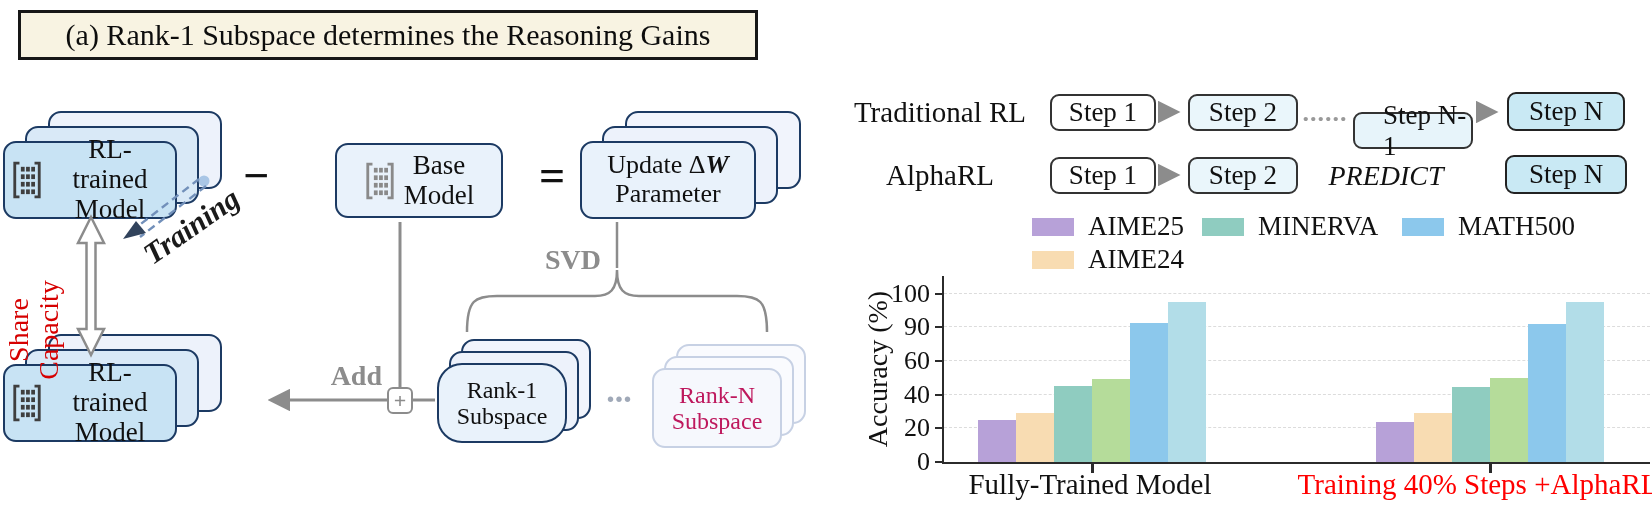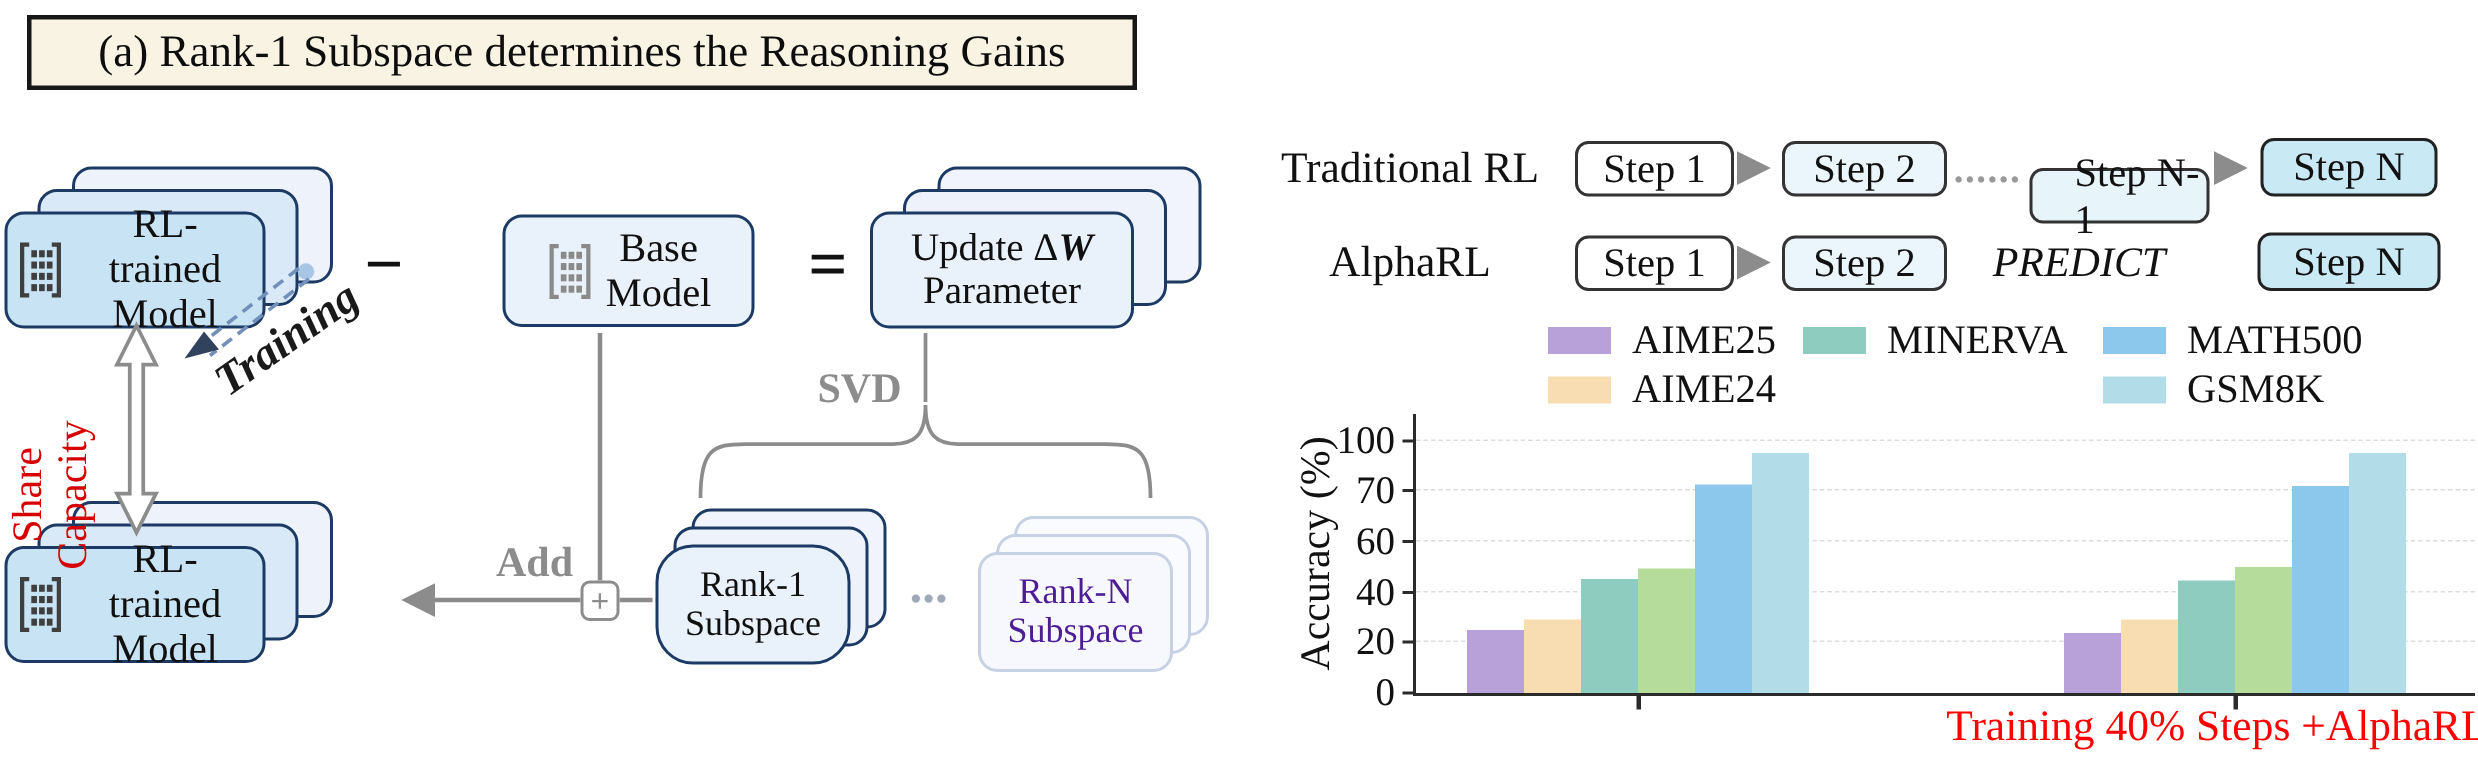--- a/index.html
+++ b/index.html
@@ -12,21 +12,21 @@
                justify-content:center;font-size:30px;color:#0d0d0d;z-index:4;}
 
   
   .card{position:absolute;box-sizing:border-box;border:2.5px solid #1c3a63;border-radius:13px;z-index:2;}
   .card.front{display:flex;align-items:center;justify-content:center;gap:8px;padding:0 6px;}
   .card-label{font-size:27px;line-height:1.1;text-align:center;color:#101010;}
   .fill-blue{background:#c8e3f4;} .fill-mid{background:#d9e9f7;} .fill-back{background:#edf2fb;}
   .fill-light{background:#e9f2fb;} .fill-l2{background:#edf2fb;} .fill-l3{background:#f1f4fc;}
   .ghost{border-color:#c7d1e4 !important;}
   .ghost-front{background:#f6f8fd;} .ghost-b{background:#fafbfe;}
-  .ghost .card-label{color:#4c1d95;}
+  .ghost .card-label{color:#be185d;}
 
   .matrix-icon{flex:0 0 auto;}
 
   .op{font-size:46px;font-weight:bold;display:flex;align-items:center;justify-content:center;z-index:4;}
   .gray-label{color:#8c8c8c;font-weight:bold;font-size:28px;z-index:4;}
   .rot{transform-origin:center center;text-align:center;}
 
   .plus-box{width:26px;height:27px;border:2.5px solid #8c8c8c;border-radius:6px;background:#fff;
             color:#8c8c8c;font-size:22px;font-weight:bold;display:flex;align-items:center;
             justify-content:center;z-index:4;line-height:1;}
@@ -239,55 +239,52 @@
       <div class="gridline" style="bottom: 33.7px;"></div>
       <div class="ytick-label" style="bottom: 18.7px;">20</div>
       <div class="ytick-mark" style="bottom: 32.7px;"></div>
       <div class="gridline" style="bottom: 67.4px;"></div>
       <div class="ytick-label" style="bottom: 52.4px;">40</div>
       <div class="ytick-mark" style="bottom: 66.4px;"></div>
       <div class="gridline" style="bottom: 101.1px;"></div>
       <div class="ytick-label" style="bottom: 86.1px;">60</div>
       <div class="ytick-mark" style="bottom: 100.1px;"></div>
       <div class="gridline" style="bottom: 134.8px;"></div>
-      <div class="ytick-label" style="bottom: 119.8px;">70</div>
+      <div class="ytick-label" style="bottom: 119.8px;">90</div>
       <div class="ytick-mark" style="bottom: 133.8px;"></div>
       <div class="gridline" style="bottom: 168.5px;"></div>
       <div class="ytick-label" style="bottom: 153.5px;">100</div>
       <div class="ytick-mark" style="bottom: 167.5px;"></div>
       <div class="xtick-mark" style="left: 147px;"></div>
       <div class="xtick-mark" style="left: 545px;"></div>
       <div class="bar" style="left: 34px; height: 42.125px; background: rgb(183, 161, 216);"></div>
       <div class="bar" style="left: 432px; height: 40.44px; background: rgb(183, 161, 216);"></div>
       <div class="bar" style="left: 72px; height: 48.865px; background: rgb(248, 220, 178);"></div>
       <div class="bar" style="left: 470px; height: 48.865px; background: rgb(248, 220, 178);"></div>
       <div class="bar" style="left: 110px; height: 75.825px; background: rgb(143, 204, 192);"></div>
       <div class="bar" style="left: 508px; height: 74.9825px; background: rgb(143, 204, 192);"></div>
       <div class="bar" style="left: 148px; height: 82.565px; background: rgb(181, 220, 154);"></div>
       <div class="bar" style="left: 546px; height: 84.25px; background: rgb(181, 220, 154);"></div>
       <div class="bar" style="left: 186px; height: 139.012px; background: rgb(140, 200, 236);"></div>
       <div class="bar" style="left: 584px; height: 138.17px; background: rgb(140, 200, 236);"></div>
       <div class="bar" style="left: 224px; height: 160.075px; background: rgb(178, 221, 232);"></div>
       <div class="bar" style="left: 622px; height: 160.075px; background: rgb(178, 221, 232);"></div>
     </div>
+  <div class="xcat" style="left: 930px; width: 320px; color: rgb(17, 17, 17);">Fully-Trained Model</div>
   <div class="xcat" style="left: 1258px; width: 440px; color: rgb(255, 0, 0);">Training 40% Steps +AlphaRL</div>
 
 <div class="legend-item" style="left: 1032px; top: 211px;">
       <span class="legend-swatch" style="background: rgb(183, 161, 216);"></span>
       <span class="legend-label">AIME25</span>
     </div>
     <div class="legend-item" style="left: 1032px; top: 244px;">
       <span class="legend-swatch" style="background: rgb(248, 220, 178);"></span>
       <span class="legend-label">AIME24</span>
     </div>
     <div class="legend-item" style="left: 1202px; top: 211px;">
       <span class="legend-swatch" style="background: rgb(143, 204, 192);"></span>
       <span class="legend-label">MINERVA</span>
     </div>
     <div class="legend-item" style="left: 1402px; top: 211px;">
       <span class="legend-swatch" style="background: rgb(140, 200, 236);"></span>
       <span class="legend-label">MATH500</span>
     </div>
-    <div class="legend-item" style="left: 1402px; top: 244px;">
-      <span class="legend-swatch" style="background: rgb(178, 221, 232);"></span>
-      <span class="legend-label">GSM8K</span>
-    </div>
   </div>
 
 </body></html>

